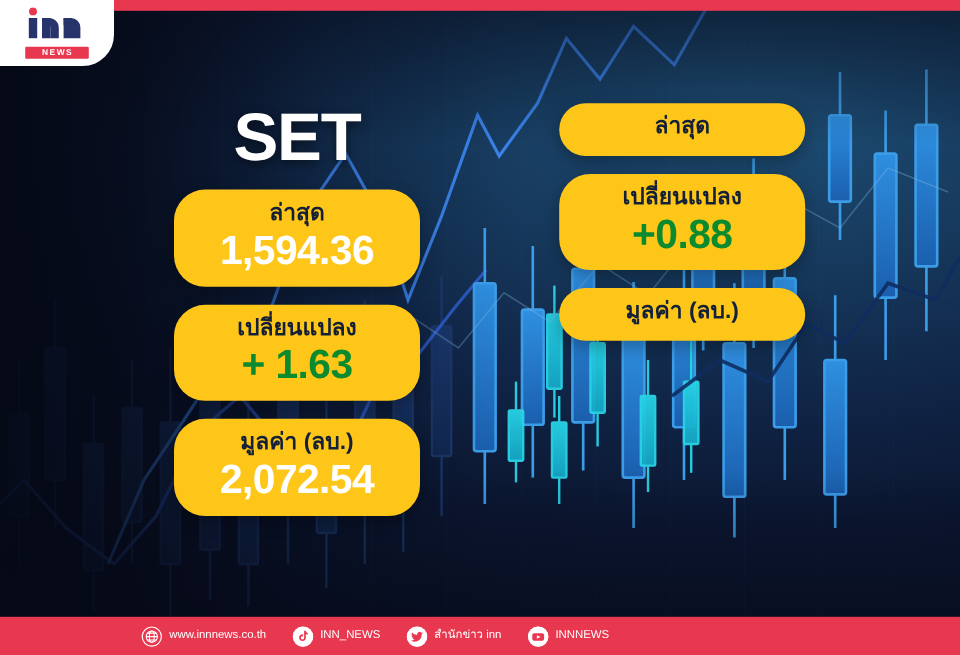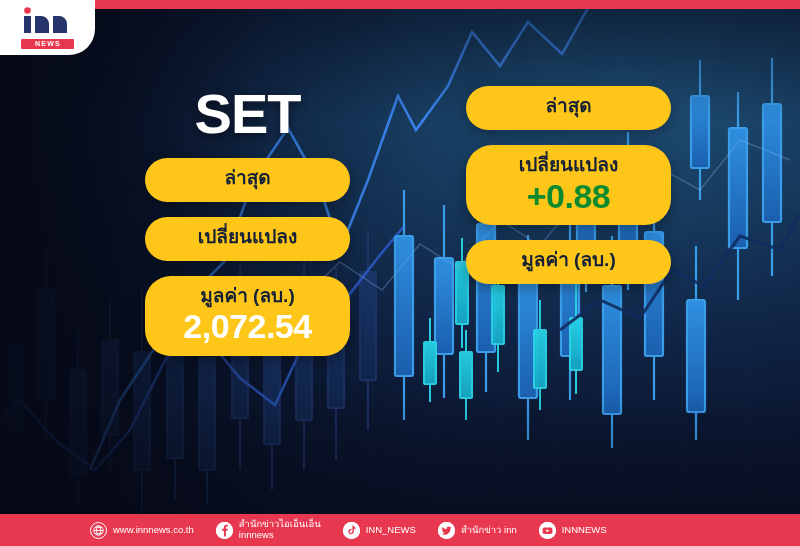--- a/index.html
+++ b/index.html
@@ -77,21 +77,21 @@
   }
   .card-value{
     font-size:34px;font-weight:bold;line-height:1.08;letter-spacing:-.5px;white-space:nowrap;
   }
   .v-white{color:#ffffff;}
   .v-green{color:#0b8a2e;}
 
   
   .footer-items{
     position:absolute;left:0;bottom:0;width:800px;height:32px;z-index:7;
-    display:flex;align-items:center;padding-left:90px;box-sizing:border-box;
+    display:flex;align-items:center;padding-left:118px;box-sizing:border-box;
     color:#ffffff;
   }
   .f-item{display:flex;align-items:center;margin-right:22px;}
   .f-ico{
     width:17px;height:17px;border-radius:50%;flex:0 0 auto;margin-right:6px;
     display:flex;align-items:center;justify-content:center;
   }
   .f-ico.solid{background:#ffffff;}
   .f-ico.outline{border:1.4px solid #ffffff;box-sizing:border-box;}
   .f-txt{font-size:9.5px;line-height:1.15;white-space:nowrap;}
@@ -218,24 +218,26 @@
       </svg>
     </span>
     <span class="logo-news">NEWS</span>
   </div>
 
   <div class="col col-set">
     <div class="idx-title">SET</div>
 
     <div class="card">
       <div class="card-label">ล่าสุด</div>
+      <div class="card-value v-white">1,594.36</div>
     </div>
 
     <div class="card">
       <div class="card-label">เปลี่ยนแปลง</div>
+      <div class="card-value v-green">+ 1.63</div>
     </div>
 
     <div class="card">
       <div class="card-label">มูลค่า (ลบ.)</div>
       <div class="card-value v-white">2,072.54</div>
     </div>
   </div>
 
   <div class="col col-mai">
 
@@ -262,32 +264,20 @@
           <circle cx="10" cy="10" r="7.2"></circle>
             <ellipse cx="10" cy="10" rx="3.2" ry="7.2"></ellipse>
           <line x1="2.8" y1="10" x2="17.2" y2="10"></line>
             <line x1="4" y1="5.6" x2="16" y2="5.6"></line>
             <line x1="4" y1="14.4" x2="16" y2="14.4"></line>
         </svg>
       </span>
       <span class="f-txt">www.innnews.co.th</span>
     </div>
 
-    <div class="f-item">
-      <span class="f-ico solid">
-        <svg width="17" height="17" viewBox="0 0 20 20">
-          <circle cx="10" cy="10" r="10" fill="#ffffff"></circle>
-          <path d="M11.6 10.4h1.9l.3-2.4h-2.2V6.6c0-.7.2-1.2 1.2-1.2h1.1V3.2c-.2 0-.9-.1-1.7-.1-1.7 0-2.9 1-2.9 3v1.9H7.2v2.4h2.1V17h2.3z" fill="#e8384f"></path>
-        </svg>
-      </span>
-      <span class="f-txt">
-        <span>สำนักข่าวไอเอ็นเอ็น</span>
-        <span class="l2">innnews</span>
-      </span>
-    </div>
 
     <div class="f-item">
       <span class="f-ico solid">
         <svg width="17" height="17" viewBox="0 0 20 20">
           <circle cx="10" cy="10" r="10" fill="#ffffff"></circle>
           <path d="M11.1 4.2h1.7c.1 1.1.8 2 1.9 2.2v1.7c-.7 0-1.4-.2-1.9-.6v3.6c0 1.9-1.5 3.3-3.3 3.3S6.2 13 6.2 11.1 7.7 7.8 9.5 7.8c.2 0 .3 0 .5.1v1.8a1.6 1.6 0 1 0 1.1 1.5z" fill="#e8384f"></path>
         </svg>
       </span>
       <span class="f-txt">INN_NEWS</span>
     </div>

